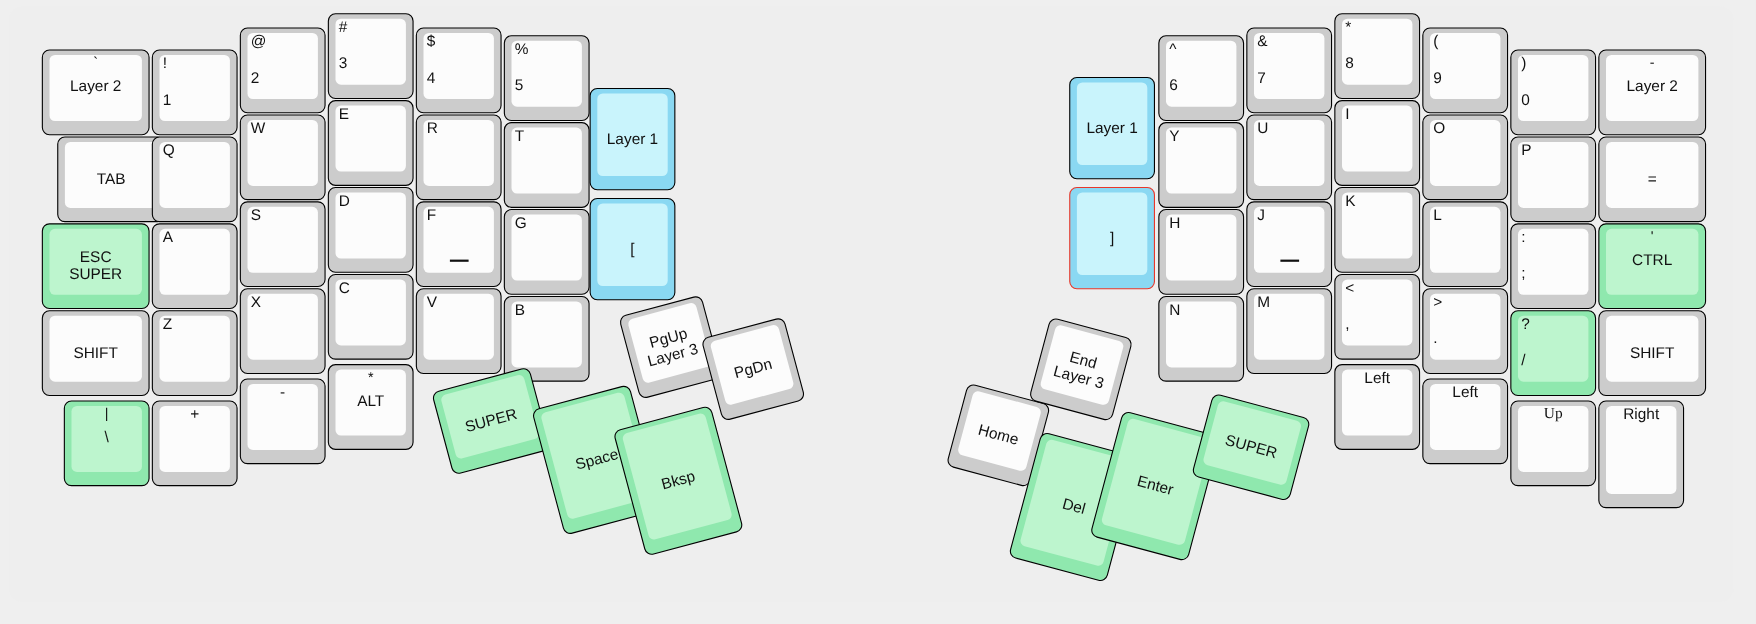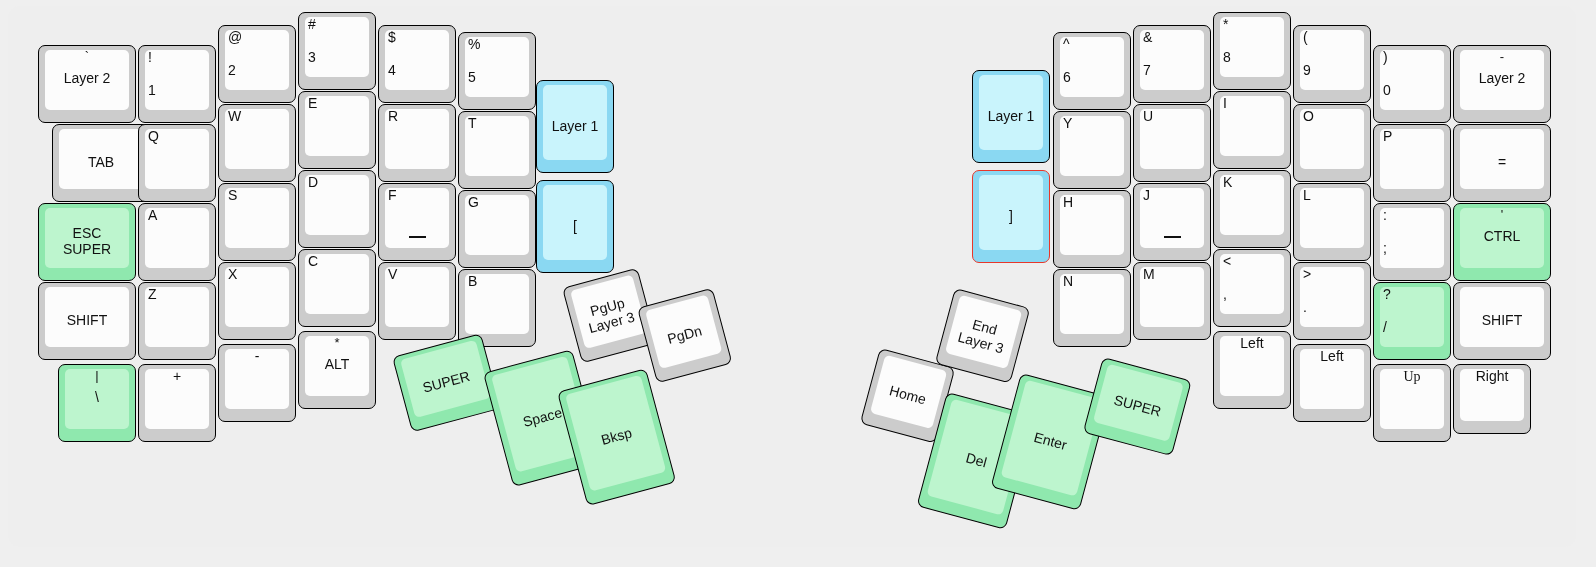--- a/index.html
+++ b/index.html
@@ -343,21 +343,21 @@
         <div class="legend"><span class="l2">=</span></div>
       </div>
       <div class="key green ctop" style="left: 1453px; top: 203px; width: 98px; height: 78px;">
         <div class="cap"></div>
         <div class="legend"><span class="l1">'</span><span class="l2">CTRL</span></div>
       </div>
       <div class="key" style="left: 1453px; top: 282px; width: 98px; height: 78px;">
         <div class="cap"></div>
         <div class="legend"><span class="l2">SHIFT</span></div>
       </div>
-      <div class="key ctop" style="left: 1453px; top: 364px; width: 78px; height: 70px;">
+      <div class="key ctop" style="left: 1453px; top: 364px; width: 78px; height: 98px;">
         <div class="cap"></div>
         <div class="legend"><span class="l2">Right</span></div>
       </div>
       <div class="key" style="left: 880px; top: 348px; width: 78px; height: 78px; transform: rotate(15deg);">
         <div class="cap"></div>
         <div class="legend"><span class="l2">Home</span></div>
       </div>
       <div class="key" style="left: 955px; top: 288px; width: 78px; height: 78px; transform: rotate(15deg);">
         <div class="cap"></div>
         <div class="legend"><span class="l2">End

